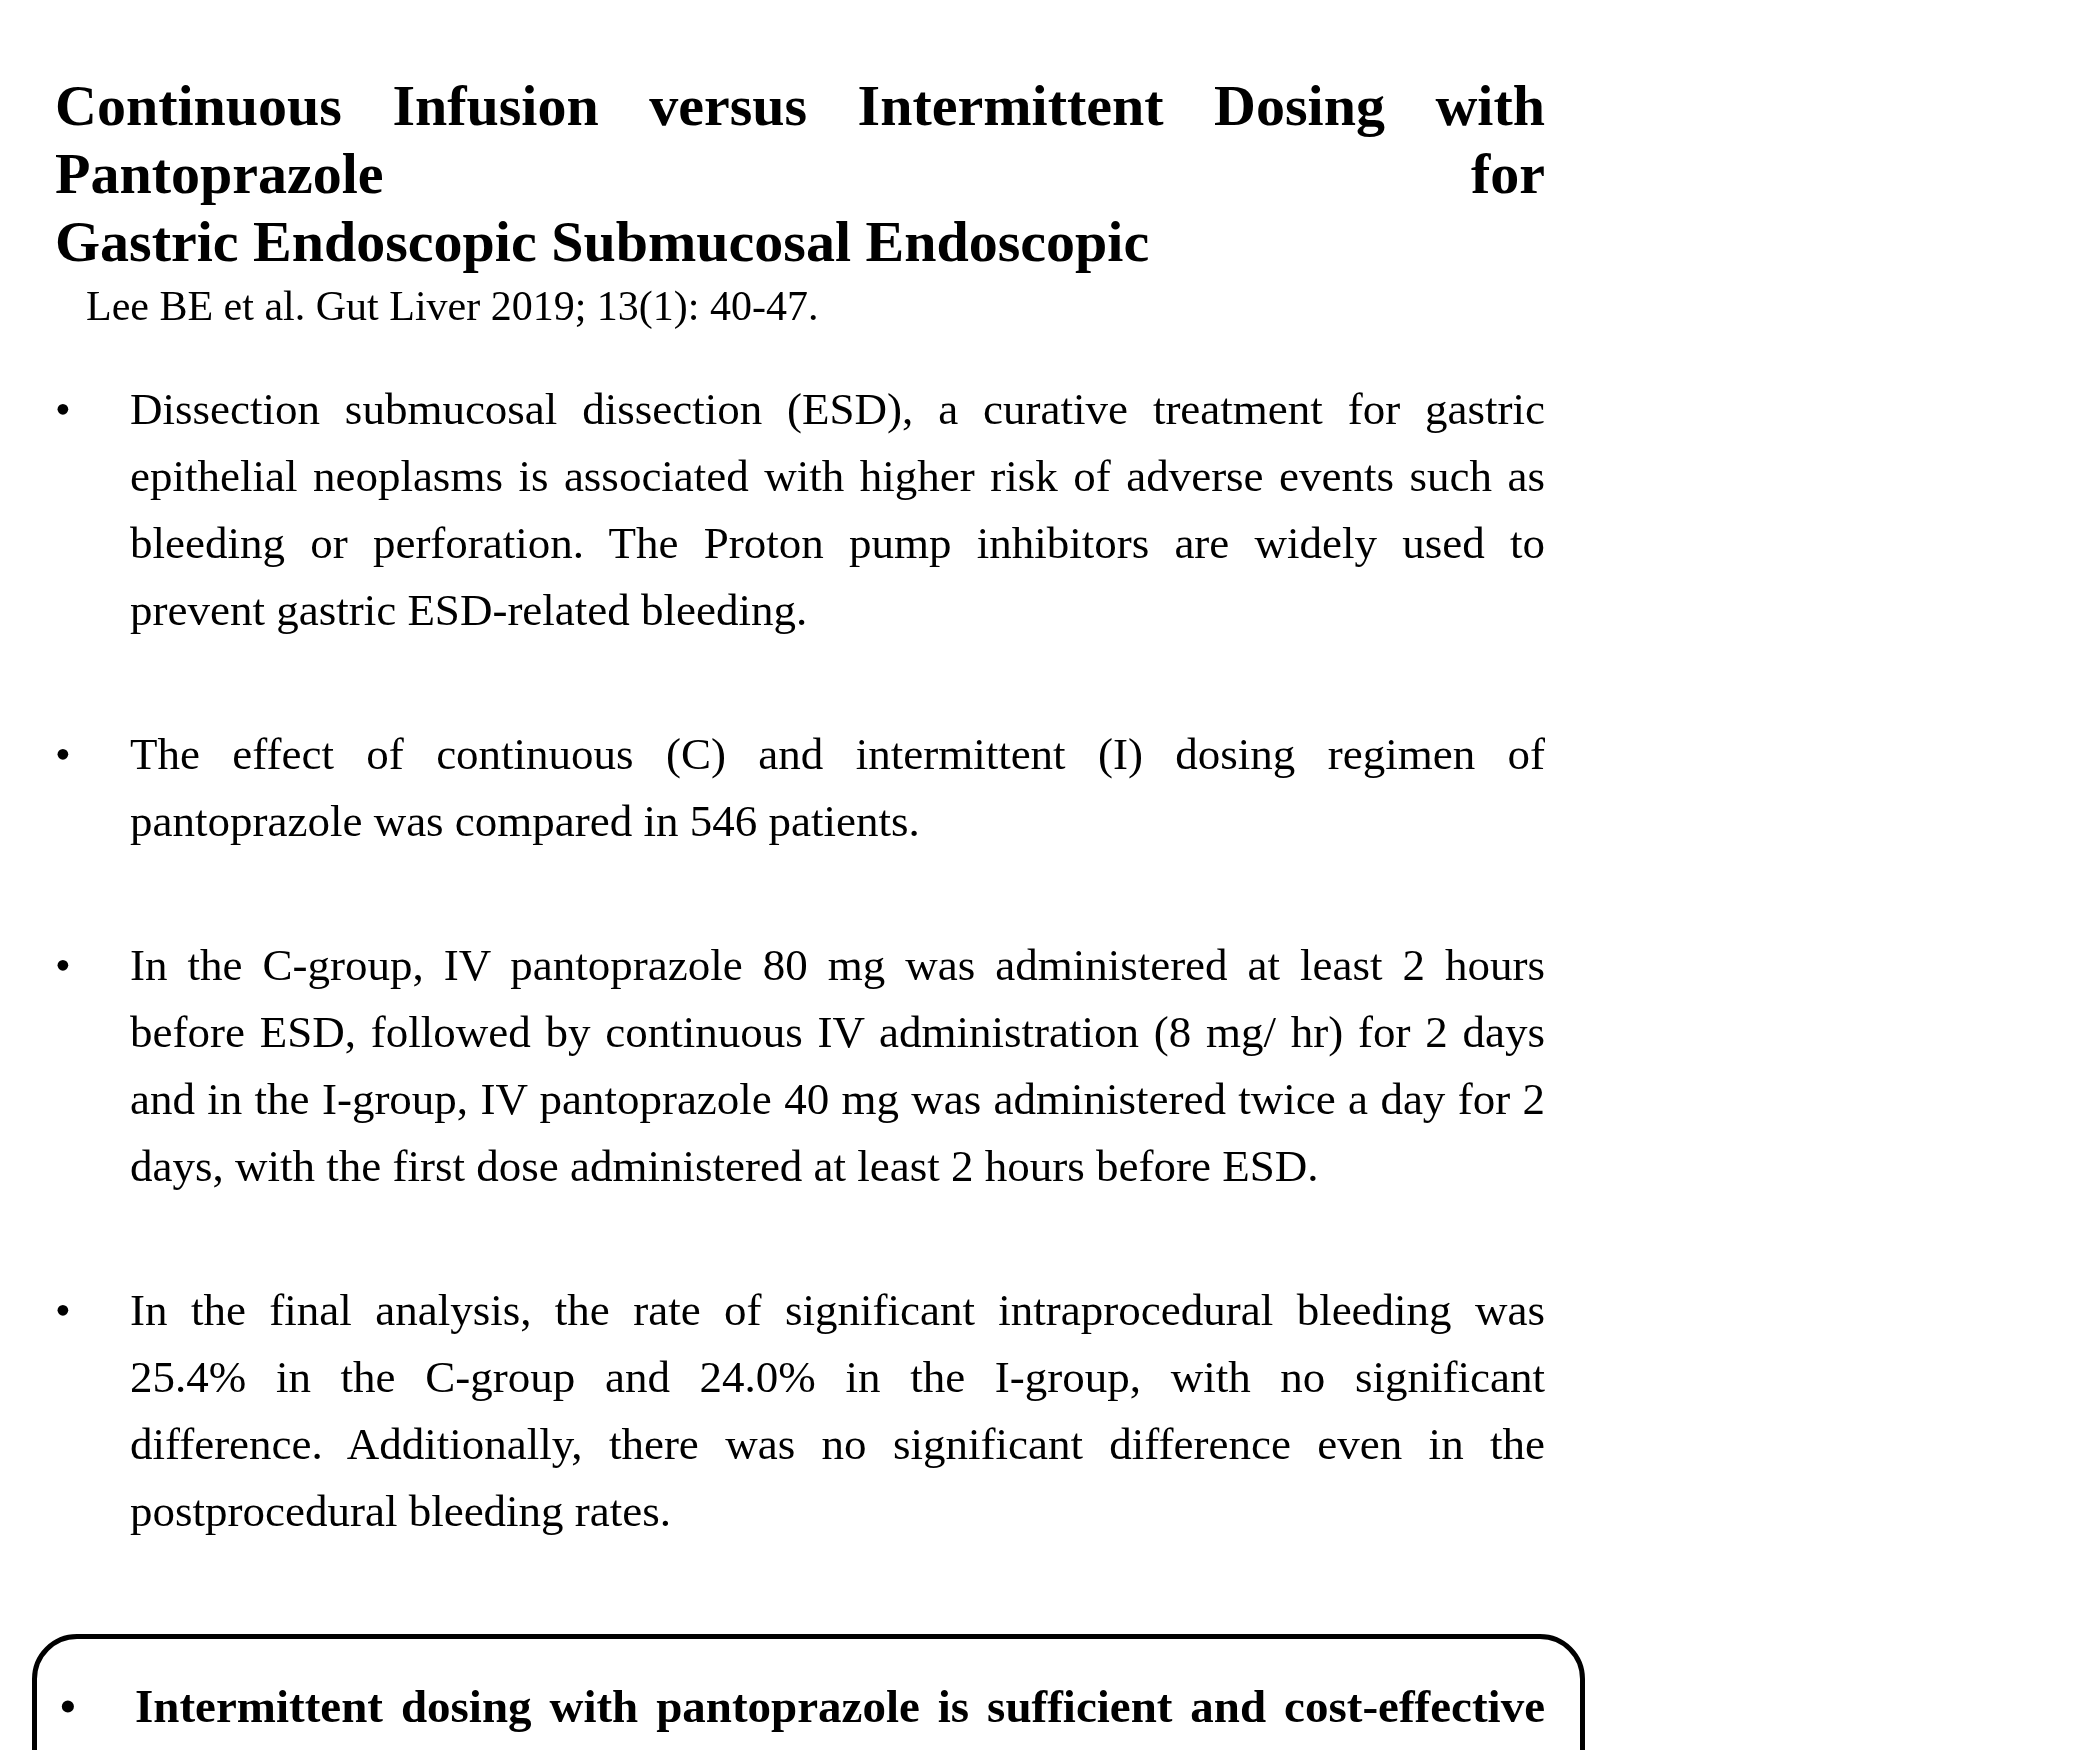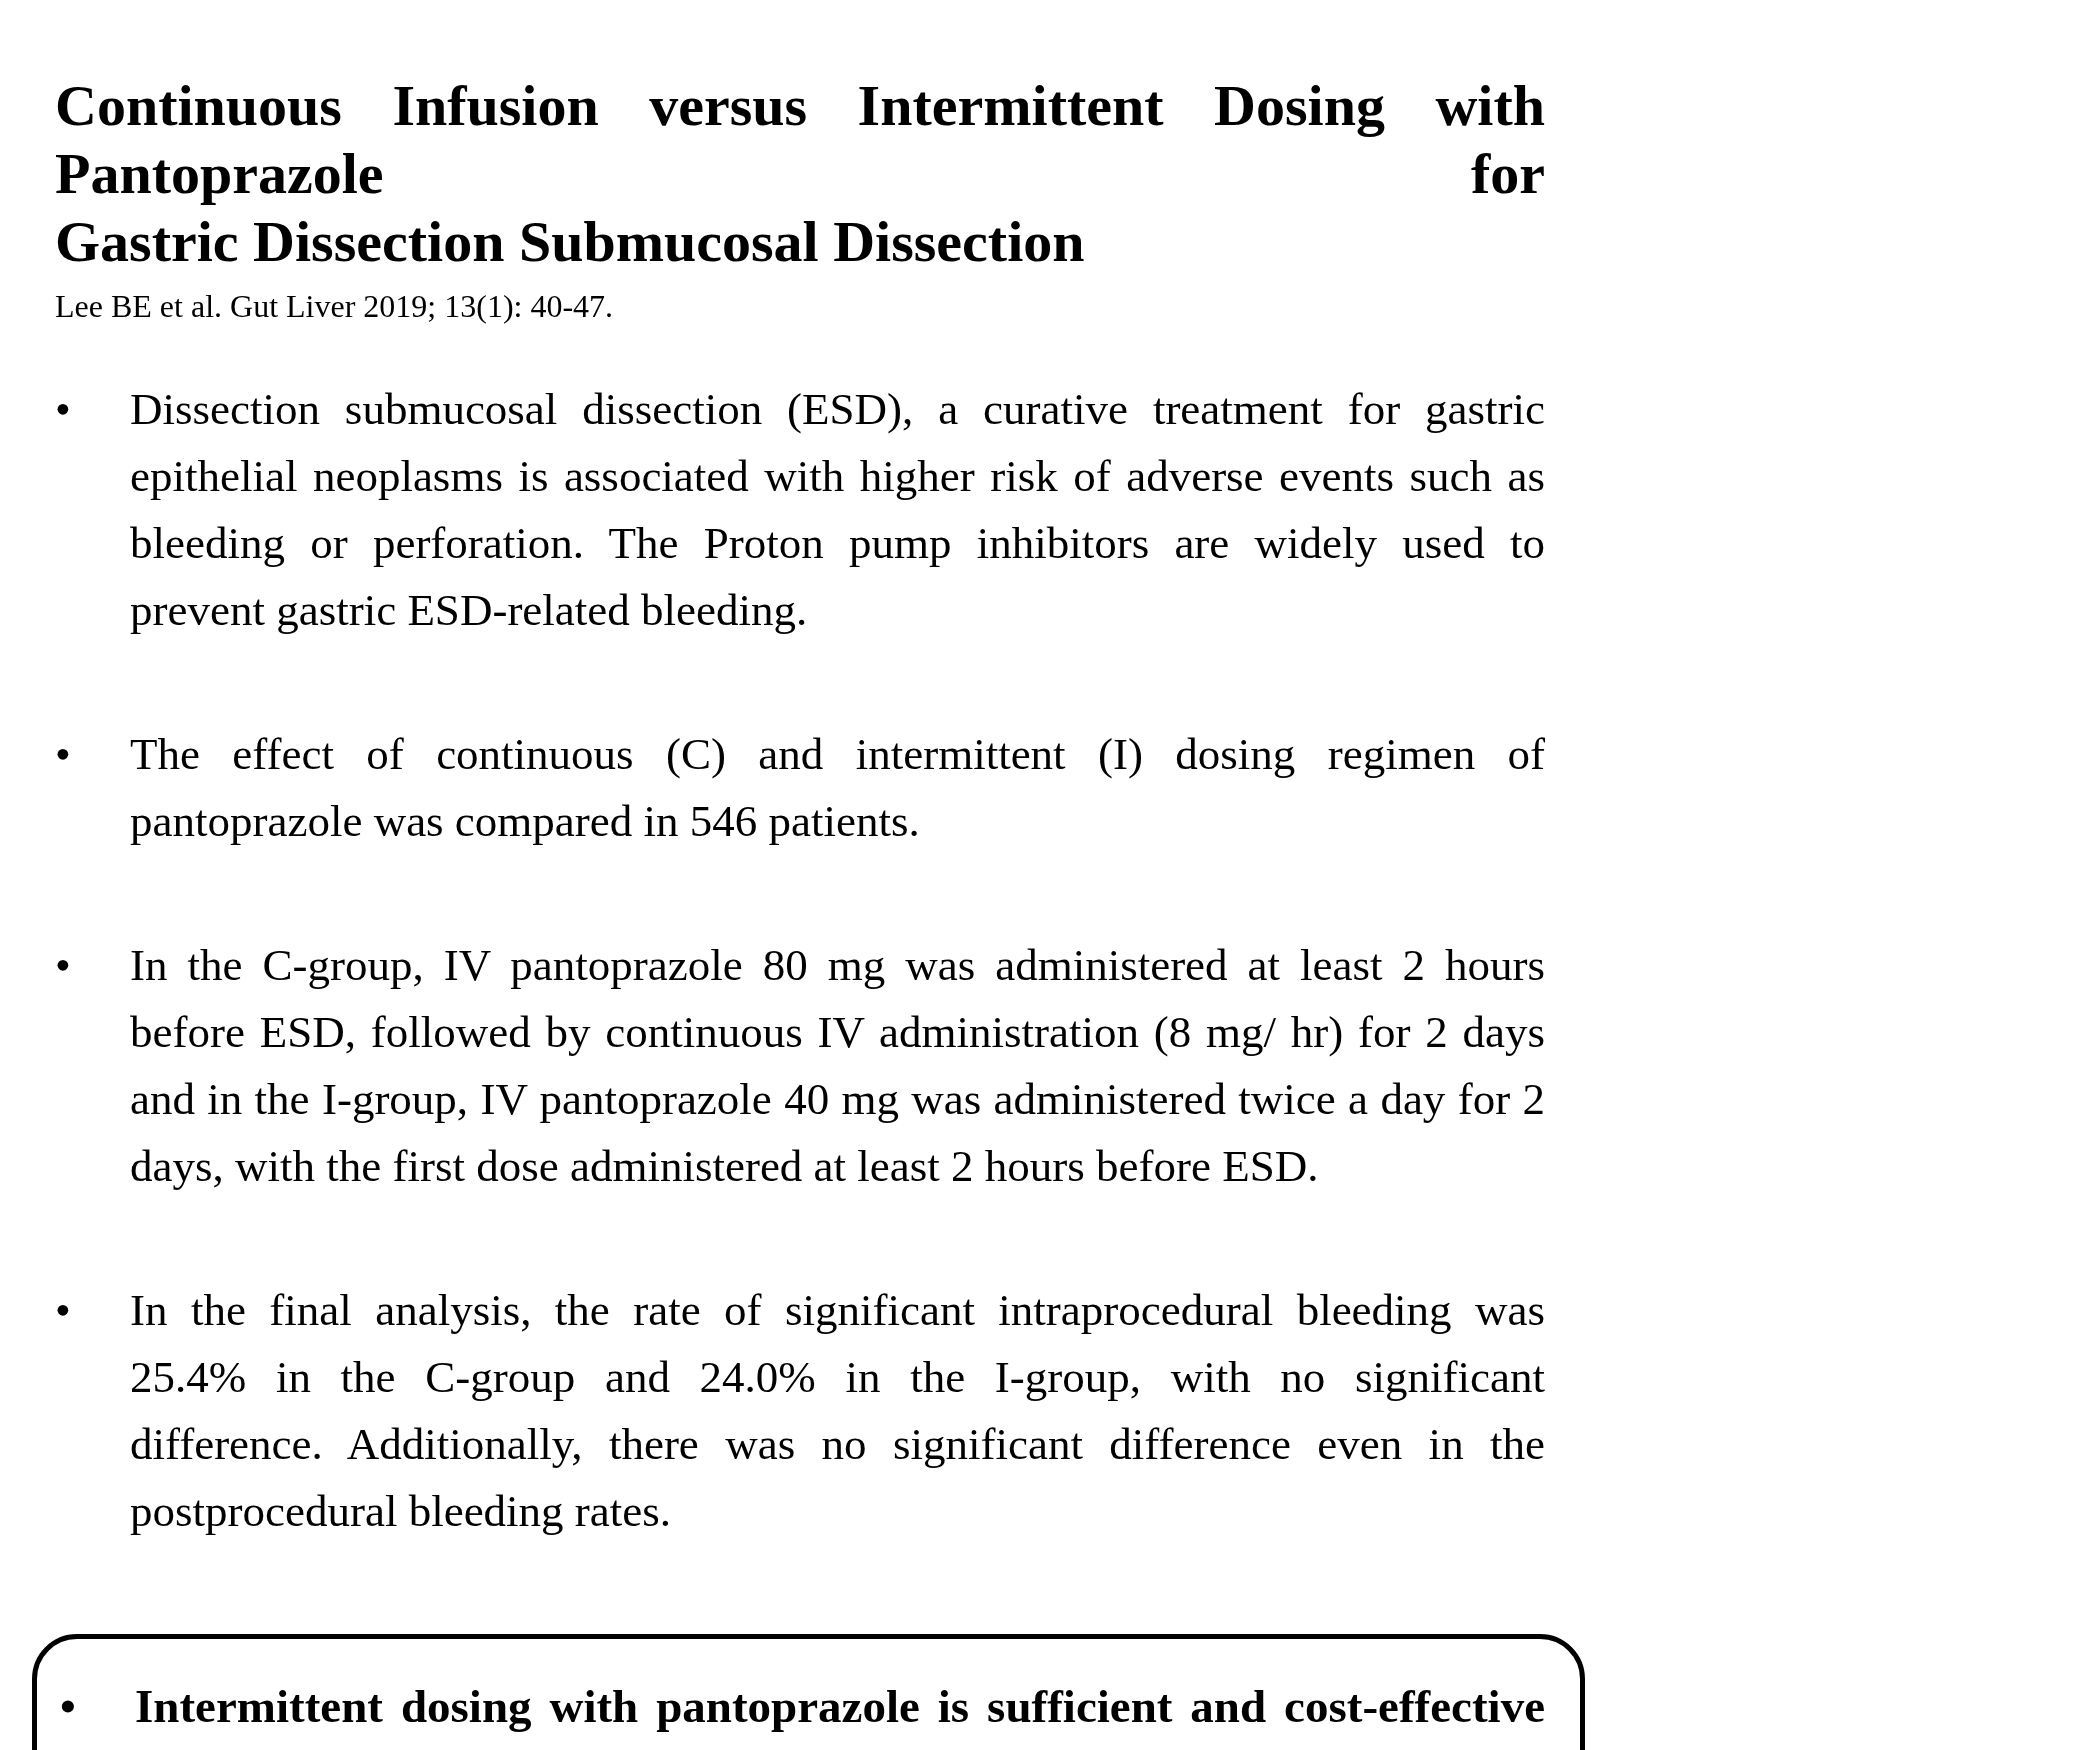--- a/index.html
+++ b/index.html
@@ -23,23 +23,24 @@
     letter-spacing: 0;
   }
   .title-line1 {
     text-align: justify;
     text-align-last: justify;
   }
   .title-line2 {
     text-align: left;
   }
   .citation {
-    font-size: 32px;
+    font-size: 42px;
     line-height: 52px;
     margin-top: 4px;
+    margin-left: 31px;
   }
   .bullet {
     display: flex;
     align-items: flex-start;
     font-size: 45px;
     line-height: 67px;
     margin-top: 77px;
   }
   .bullet.first {
     margin-top: 44px;
@@ -72,21 +73,21 @@
     line-height: 70px;
   }
 </style>
 </head>
 <body>
 
 <div class="page">
 
   <div class="title">
     <div class="title-line1">Continuous Infusion versus Intermittent Dosing with Pantoprazole for</div>
-    <div class="title-line2">Gastric Dissection Submucosal Dissection</div>
+    <div class="title-line2">Gastric Endoscopic Submucosal Endoscopic</div>
   </div>
 
   <div class="citation">Lee BE et al. Gut Liver 2019; 13(1): 40-47.</div>
 
   <div class="bullet first">
     <span class="marker">•</span>
     <div class="btext">Dissection submucosal dissection (ESD), a curative treatment for gastric epithelial neoplasms is associated with higher risk of adverse events such as bleeding or perforation. The Proton pump inhibitors are widely used to prevent gastric ESD-related bleeding.</div>
   </div>
 
   <div class="bullet">

